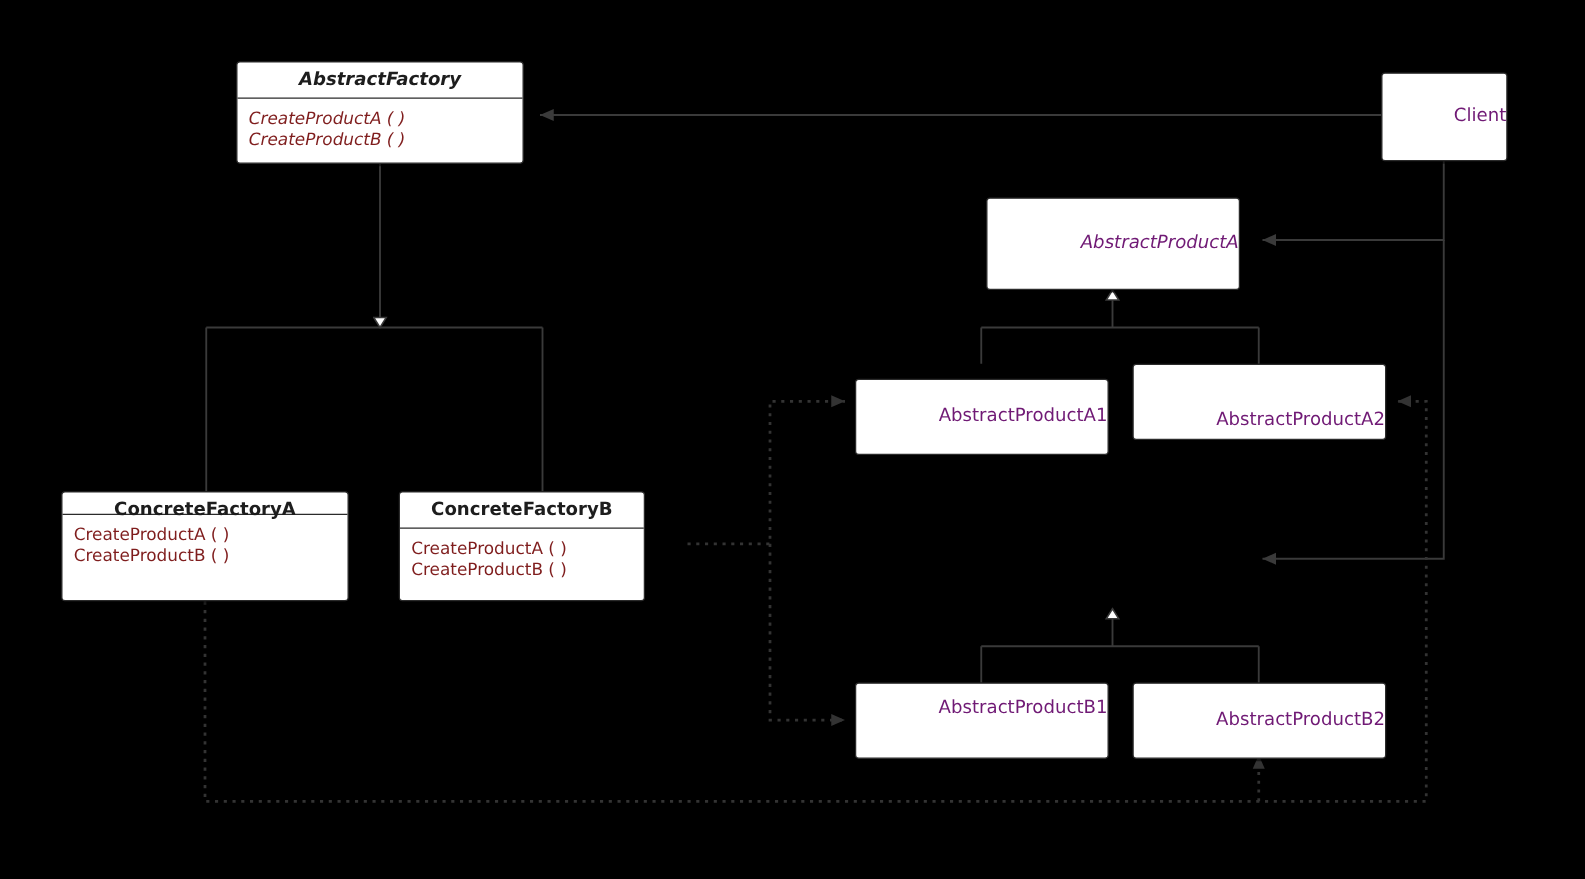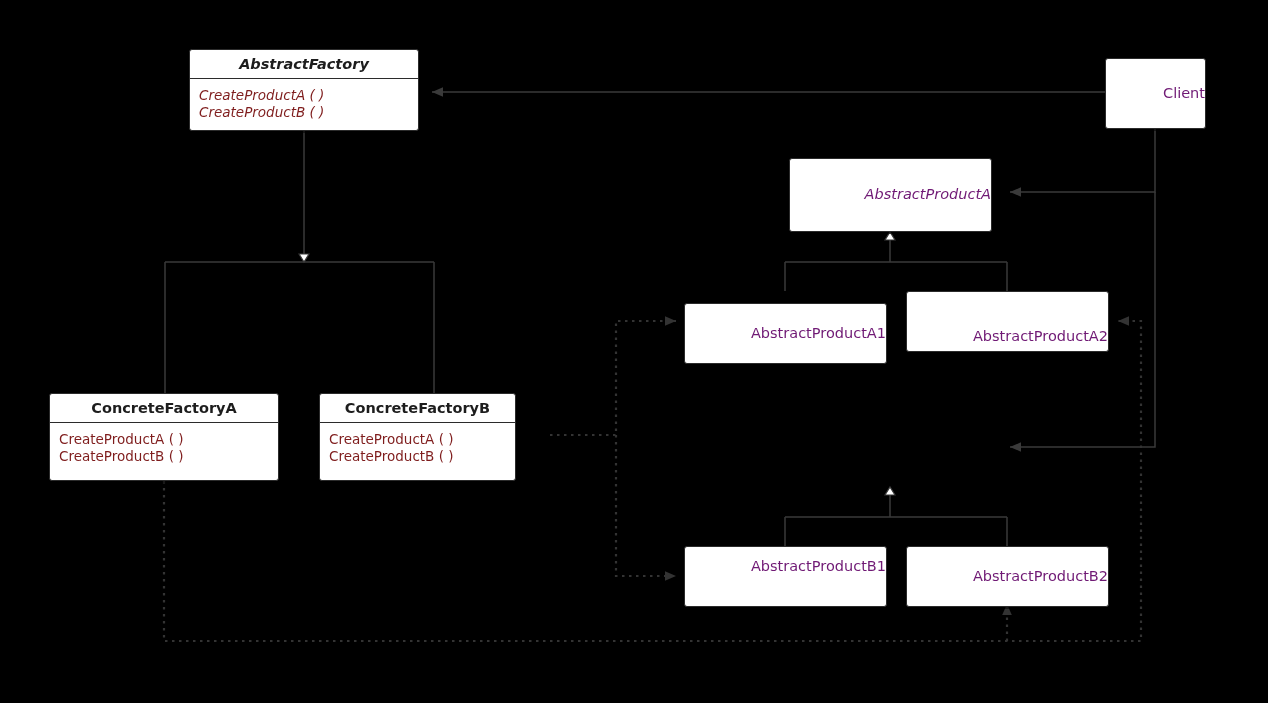--- a/index.html
+++ b/index.html
@@ -133,21 +133,21 @@
 
   <div class="uml-box" style="left:189px; top:49px; width:230px; height:82px;">
     <div class="uml-title compartment t-abstract-bold" style="line-height:28px; height:29px;">AbstractFactory</div>
     <div class="uml-ops italic">
       <span class="op-line">CreateProductA (  )</span>
       <span class="op-line">CreateProductB (  )</span>
     </div>
   </div>
 
   <div class="uml-box" style="left:49px; top:393px; width:230px; height:88px;">
-    <div class="uml-title compartment t-bold" style="line-height:28px; height:29px;">ConcreteFactoryA</div>
+    <div class="uml-title compartment t-bold" style="line-height:28px; height:18px;">ConcreteFactoryA</div>
     <div class="uml-ops">
       <span class="op-line">CreateProductA (  )</span>
       <span class="op-line">CreateProductB (  )</span>
     </div>
   </div>
 
   <div class="uml-box" style="left:319px; top:393px; width:197px; height:88px;">
     <div class="uml-title compartment t-bold" style="line-height:28px; height:29px;">ConcreteFactoryB</div>
     <div class="uml-ops">
       <span class="op-line">CreateProductA (  )</span>

